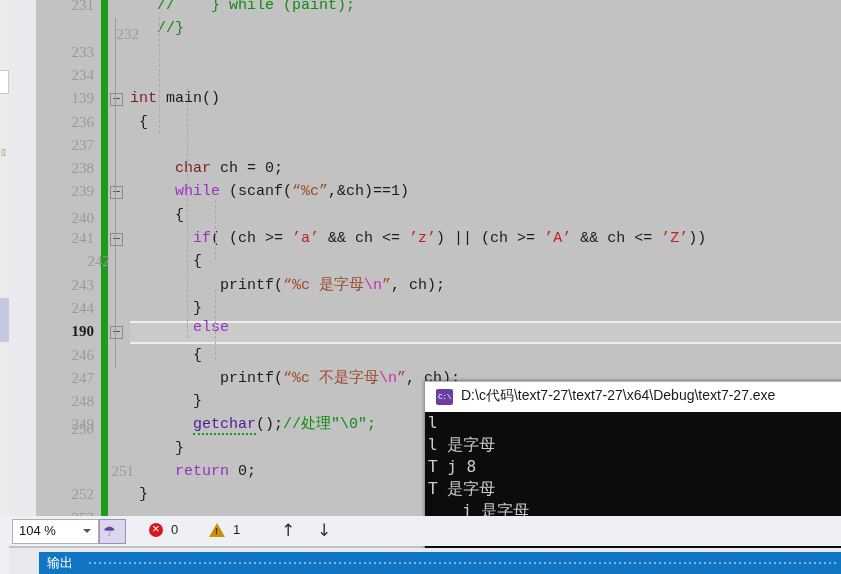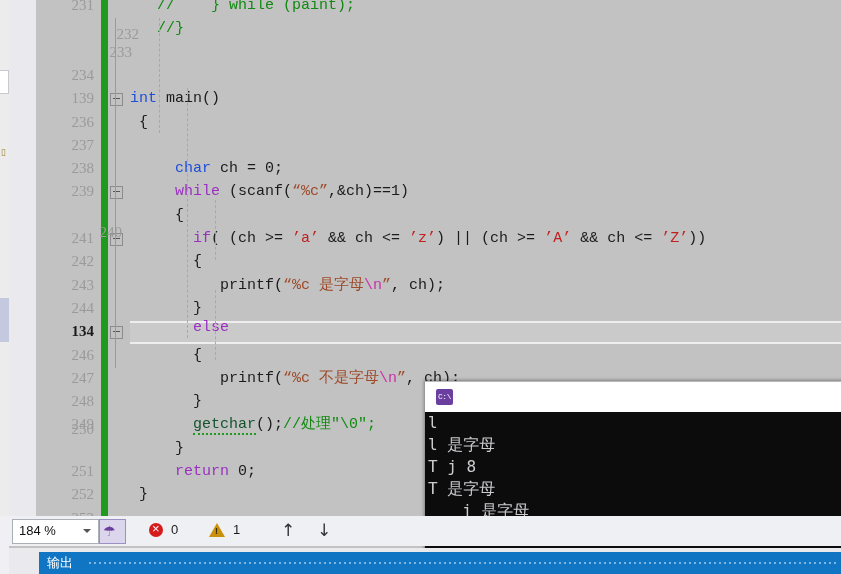--- a/index.html
+++ b/index.html
@@ -22,27 +22,27 @@
   #num-col{position:absolute;left:27px;top:0;width:65px;height:516px;background:#c2c2c2;}
   #change-bar{position:absolute;left:92px;top:0;width:7px;height:516px;background:#1f9a1f;}
   #fold-col{position:absolute;left:99px;top:0;width:22px;height:516px;}
   .lnum{position:absolute;left:27px;width:58px;text-align:right;
         font-family:"Liberation Serif",serif;font-size:15px;color:#9a9a9a;line-height:23.3px;}
   .lnum.cur{color:#1a1a1a;font-weight:bold;}
   .code{position:absolute;left:121px;white-space:pre;
         font-family:"Liberation Mono","DejaVu Sans Mono",monospace;font-size:15px;line-height:23.3px;color:#1b1b1b;}
 
   
-  .kw{color:#1d4ed8;}          
+  .kw{color:#7f1d1d;}          
   .kwp{color:#9b30c0;}         
   .str{color:#9d4a2a;}         
   .chr{color:#c02020;}         
   .esc{color:#cc2fa8;}         
   .cmt{color:#118a11;}         
-  .fn{color:#14532d;}
+  .fn{color:#4c1d95;}
 
   
   .foldbox{position:absolute;left:2px;width:11px;height:11px;border:1px solid #8c8c8c;background:#c2c2c2;}
   .foldbox::before{content:"";position:absolute;left:2px;top:4px;width:7px;height:1px;background:#555;}
   .foldline{position:absolute;left:7px;width:1px;background:#9a9a9a;}
   .guide{position:absolute;width:1px;border-left:1px dashed #a8a8a8;}
 
   #curline{position:absolute;left:121px;right:0;height:23px;background:#cacaca;
            border-top:2px solid #eeeeee;border-bottom:2px solid #eeeeee;box-sizing:border-box;}
 
@@ -115,94 +115,95 @@
       <div class="foldline" style="top: 134px; height: 100px;"></div>
       <div class="foldline" style="top: 204px; height: 130px;"></div>
       <div class="foldline" style="top: 288px; height: 80px;"></div>
     </div>
   <div id="curline" style="top: 321.2px;"></div>
   <div id="lines-host">
       <div class="lnum" style="top: -6px;">231</div>
       <div class="code" style="top: -6px;"><span class="cmt">   //    } while (paint);</span></div>
       <div class="lnum" style="top: 23px; padding-left: 45px;">232</div>
       <div class="code" style="top: 17.3px;"><span class="cmt">   //}</span></div>
-      <div class="lnum" style="top: 40.6px; margin-left: 38px;">233</div>
+      <div class="lnum" style="top: 40.6px;">233</div>
       <div class="code" style="top: 40.6px;"></div>
       <div class="lnum" style="top: 63.9px;">234</div>
       <div class="code" style="top: 63.9px;"></div>
       <div class="lnum" style="top: 87.2px;">139</div>
       <div class="code" style="top: 87.2px;"><span class="kw">int</span> main()</div>
       <div class="lnum" style="top: 110.5px;">236</div>
       <div class="code" style="top: 110.5px;"> {</div>
       <div class="lnum" style="top: 133.8px;">237</div>
       <div class="code" style="top: 133.8px;"></div>
       <div class="lnum" style="top: 157.1px;">238</div>
       <div class="code" style="top: 157.1px;">     <span class="kw">char</span> ch = 0;</div>
       <div class="lnum" style="top: 180.4px;">239</div>
       <div class="code" style="top: 180.4px;">     <span class="kwp">while</span> (scanf(<span class="str">“%c”</span>,&amp;ch)==1)</div>
-      <div class="lnum" style="top: 221px; margin-left: 28px;">240</div>
+      <div class="lnum" style="top: 207px;">240</div>
       <div class="code" style="top: 203.7px;">     {</div>
       <div class="lnum" style="top: 227px;">241</div>
       <div class="code" style="top: 227px;">       <span class="kwp">if</span>( (ch &gt;= <span class="chr">’a’</span> &amp;&amp; ch &lt;= <span class="chr">’z’</span>) || (ch &gt;= <span class="chr">’A’</span> &amp;&amp; ch &lt;= <span class="chr">’Z’</span>))</div>
-      <div class="lnum" style="top: 250.3px;">242</div>
+      <div class="lnum" style="top: 250.3px; padding-left: 16px;">242</div>
       <div class="code" style="top: 250.3px;">       {</div>
       <div class="lnum" style="top: 273.6px;">243</div>
       <div class="code" style="top: 273.6px;">          printf(<span class="str">“%c 是字母<span class="esc">\n</span>”</span>, ch);</div>
       <div class="lnum" style="top: 296.9px;">244</div>
       <div class="code" style="top: 296.9px;">       }</div>
-      <div class="lnum cur" style="top: 320.2px;">134</div>
+      <div class="lnum cur" style="top: 320.2px;">190</div>
       <div class="code" style="top: 316px;">       <span class="kwp">else</span></div>
       <div class="lnum" style="top: 343.5px;">246</div>
       <div class="code" style="top: 343.5px;">       {</div>
       <div class="lnum" style="top: 366.8px;">247</div>
       <div class="code" style="top: 366.8px;">          printf(<span class="str">“%c 不是字母<span class="esc">\n</span>”</span>, ch);</div>
       <div class="lnum" style="top: 390.1px;">248</div>
       <div class="code" style="top: 390.1px;">       }</div>
       <div class="lnum" style="top: 413.4px;">249</div>
       <div class="code" style="top: 413.4px;">       <span class="fn" style="border-bottom:2px dotted #1f9a1f">getchar</span>();<span class="cmt">//处理"\0";</span></div>
       <div class="lnum" style="top: 418px;">250</div>
       <div class="code" style="top: 436.7px;">     }</div>
-      <div class="lnum" style="top: 460px;">251</div>
+      <div class="lnum" style="top: 460px; padding-left: 40px;">251</div>
       <div class="code" style="top: 460px;">     <span class="kwp">return</span> 0;</div>
       <div class="lnum" style="top: 483.3px;">252</div>
       <div class="code" style="top: 483.3px;"> }</div>
       <div class="lnum" style="top: 506.6px;">253</div>
       <div class="code" style="top: 506.6px;"></div>
       <div class="code" style="top: 529.9px;"></div>
     </div>
 <div class="guide" style="left: 150px; top: 18px; height: 115px;"></div>
     <div class="guide" style="left: 178px; top: 88px; height: 250px;"></div>
     <div class="guide" style="left: 206px; top: 200px; height: 60px;"></div>
     <div class="guide" style="left: 206px; top: 290px; height: 70px;"></div>
   </div>
 
 <div id="console">
   <div id="console-title">
     <div id="console-icon">
       <span>C:\</span>
     </div>
+    <div id="console-path">D:\c代码\text7-27\text7-27\x64\Debug\text7-27.exe</div>
   </div>
   <div id="console-body">
     <div id="console-lines">
         <div class="cline" style="top: 1px;">l</div>
         <div class="cline" style="top: 23px;">l 是字母</div>
         <div class="cline" style="top: 45px;">T j 8</div>
         <div class="cline" style="top: 67px;">T 是字母</div>
         <div class="cline" style="top: 89px; margin-left: 34px;">j 是字母</div>
         <div class="cline" style="top: 111px;">8 不是字母</div>
       </div>
     <div id="caret"></div>
     <div id="watermark">CSDN @oulaqiao</div>
   </div>
   <div id="console-scroll"></div>
 </div>
 
 <div id="statusbar">
   <div id="zoombox">
-    <div id="zoomval">184 %</div>
+    <div id="zoomval">104 %</div>
     <div id="zoomarrow"></div>
   </div>
   <div id="brainbtn">
     <div id="brain-glyph">☂</div>
   </div>
   <div id="errgroup">
     <div id="errdot"></div>
     <div id="errcount">0</div>
   </div>
   <div id="warngroup">

